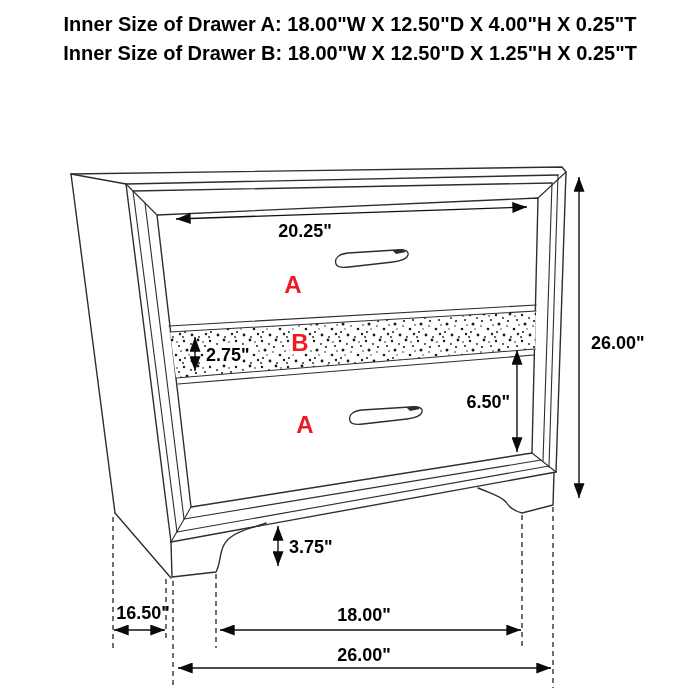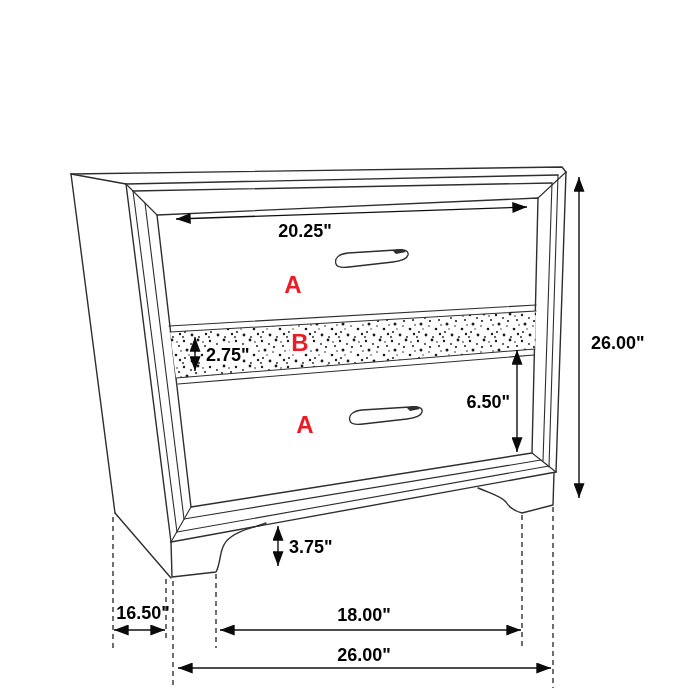--- a/index.html
+++ b/index.html
@@ -16,20 +16,22 @@
   .halo{stroke:#fff;stroke-width:6;paint-order:stroke;}
   .redlabel{font:bold 24px "Liberation Sans", sans-serif;}
   .handle{fill:#fff;stroke:#2e2e2e;stroke-width:1.3;stroke-linejoin:round;}
 </style>
 </head>
 <body>
 
 <div class="page">
 
   <div class="header">
+    <div>Inner Size of Drawer A: 18.00"W X 12.50"D X 4.00"H X 0.25"T</div>
+    <div>Inner Size of Drawer B: 18.00"W X 12.50"D X 1.25"H X 0.25"T</div>
   </div>
 
   <svg width="700" height="700" viewBox="0 0 700 700">
     <defs>
       <marker id="arr" markerUnits="userSpaceOnUse" markerWidth="15" markerHeight="11" viewBox="0 0 12 9" refX="12" refY="4.5" orient="auto-start-reverse">
         <path d="M0,0 L12,4.5 L0,9 Z" fill="#0a0a0a"></path>
       </marker>
       <pattern id="speckles" width="26" height="26" patternUnits="userSpaceOnUse">
         <rect width="26" height="26" fill="#ffffff"></rect>
         <circle cx="2" cy="3" r="1.2" fill="#1a1a1a"></circle>

